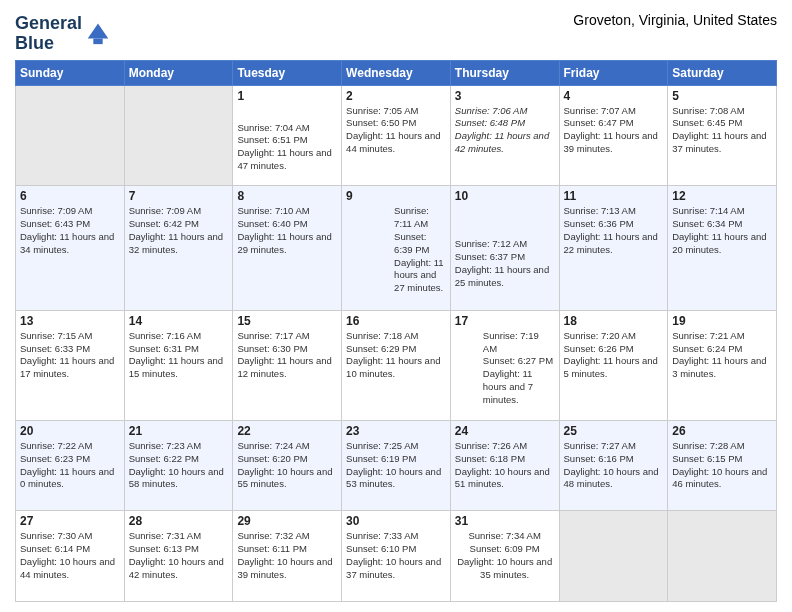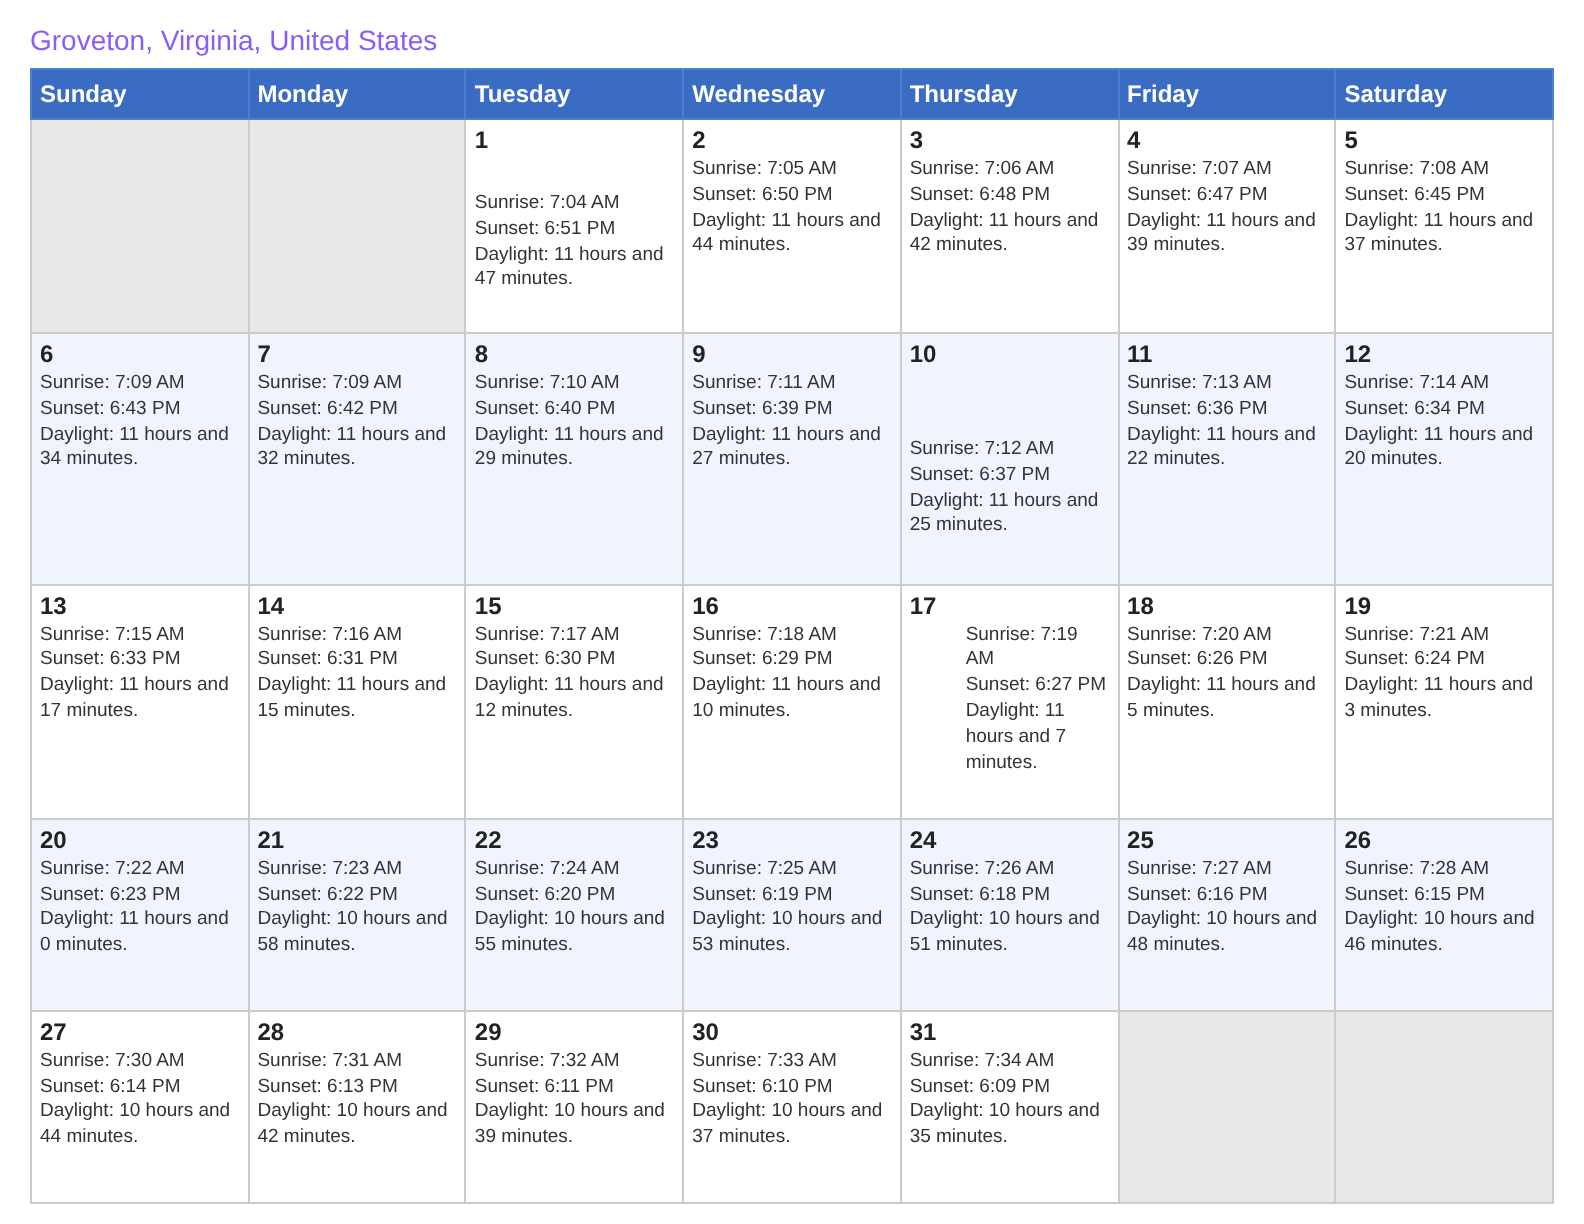--- a/index.html
+++ b/index.html
@@ -47,21 +47,21 @@
       text-align: right;
     }
     .month-title {
       font-size: 36px;
       font-weight: bold;
       color: #222;
       line-height: 1.1;
     }
     .location {
       font-size: 14px;
-      color: #8b5cf6;
+      color: #000000;
       margin-top: 2px;
     }
     .calendar {
       flex: 1;
       border: 1px solid #ccc;
       border-collapse: collapse;
       width: 100%;
       table-layout: fixed;
     }
     .calendar th {
@@ -97,20 +97,35 @@
     }
     .row-even td { background: #fff; }
     .row-odd td { background: #f0f4ff; }
     td.empty { background: #e8e8e8 !important; }
   </style>
 </head>
 <body>
 
 <div class="page">
   <div class="header">
+    <div class="logo">
+      <div>
+        <div style="display:flex;align-items:center;">
+          <div>
+            <div class="logo-text">
+              <span>General</span><br><span>Blue</span>
+            </div>
+          </div>
+          <svg class="logo-icon" viewBox="0 0 30 30">
+            <polygon points="4,22 15,6 26,22" fill="#3a6cc4"></polygon>
+            <polygon points="10,28 20,28 20,22 10,22" fill="#3a6cc4"></polygon>
+          </svg>
+        </div>
+      </div>
+    </div>
     <div class="title-area">
       <div class="location">Groveton, Virginia, United States</div>
     </div>
   </div>
   <table class="calendar">
     <thead>
       <tr>
       <th>Sunday</th>
           <th>Monday</th>
           <th>Tuesday</th>
@@ -131,21 +146,21 @@
 Daylight: 11 hours and 47 minutes.</div>
           </td>
           <td>
             <div class="day-num">2</div>
             <div class="day-info" style="white-space: pre-line;">Sunrise: 7:05 AM
 Sunset: 6:50 PM
 Daylight: 11 hours and 44 minutes.</div>
           </td>
           <td>
             <div class="day-num">3</div>
-            <div class="day-info" style="white-space: pre-line;">Sunrise: 7:06 AM
+            <div class="day-info" style="white-space: pre-line; font-style: italic;">Sunrise: 7:06 AM
 Sunset: 6:48 PM
 Daylight: 11 hours and 42 minutes.</div>
           </td>
           <td>
             <div class="day-num">4</div>
             <div class="day-info" style="white-space: pre-line;">Sunrise: 7:07 AM
 Sunset: 6:47 PM
 Daylight: 11 hours and 39 minutes.</div>
           </td>
           <td>
@@ -169,21 +184,21 @@
 Daylight: 11 hours and 32 minutes.</div>
           </td>
           <td>
             <div class="day-num">8</div>
             <div class="day-info" style="white-space: pre-line;">Sunrise: 7:10 AM
 Sunset: 6:40 PM
 Daylight: 11 hours and 29 minutes.</div>
           </td>
           <td>
             <div class="day-num">9</div>
-            <div class="day-info" style="white-space: pre-line;">Sunrise: 7:11 AM
+            <div class="day-info" style="white-space: pre-line; margin-left: 48px;">Sunrise: 7:11 AM
 Sunset: 6:39 PM
 Daylight: 11 hours and 27 minutes.</div>
           </td>
           <td>
             <div class="day-num">10</div>
             <div class="day-info" style="white-space: pre-line; margin-top: 35px;">Sunrise: 7:12 AM
 Sunset: 6:37 PM
 Daylight: 11 hours and 25 minutes.</div>
           </td>
           <td>
@@ -307,21 +322,21 @@
 Daylight: 10 hours and 39 minutes.</div>
           </td>
           <td>
             <div class="day-num">30</div>
             <div class="day-info" style="white-space: pre-line;">Sunrise: 7:33 AM
 Sunset: 6:10 PM
 Daylight: 10 hours and 37 minutes.</div>
           </td>
           <td>
             <div class="day-num">31</div>
-            <div class="day-info" style="white-space: pre-line;">Sunrise: 7:34 AM
+            <div class="day-info" style="white-space: pre-line; text-align: center;">Sunrise: 7:34 AM
 Sunset: 6:09 PM
 Daylight: 10 hours and 35 minutes.</div>
           </td>
           <td class="empty"></td>
           <td class="empty"></td>
         </tr>
       </tbody>
   </table>
 </div>
 

